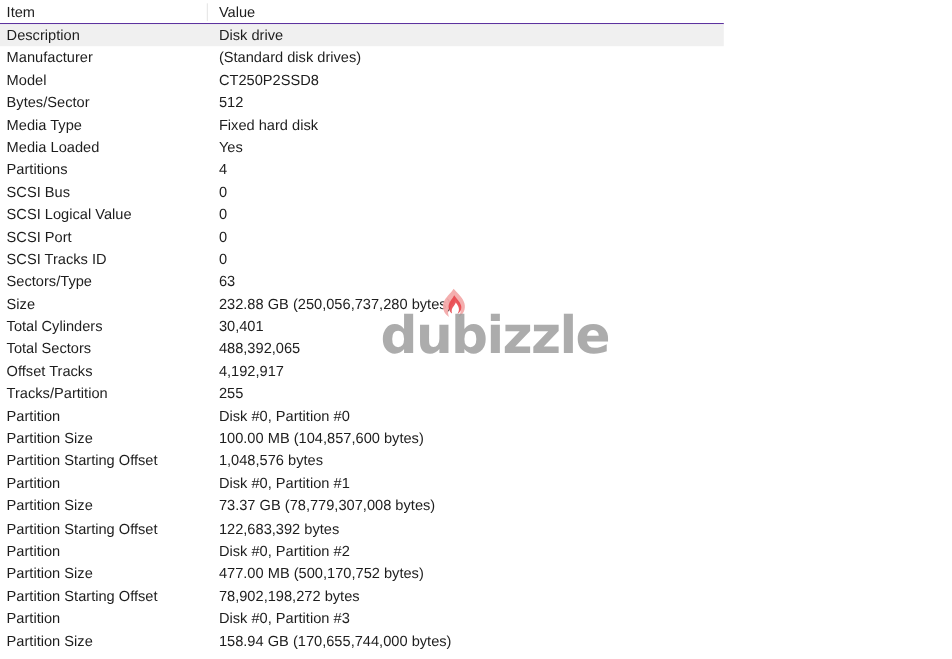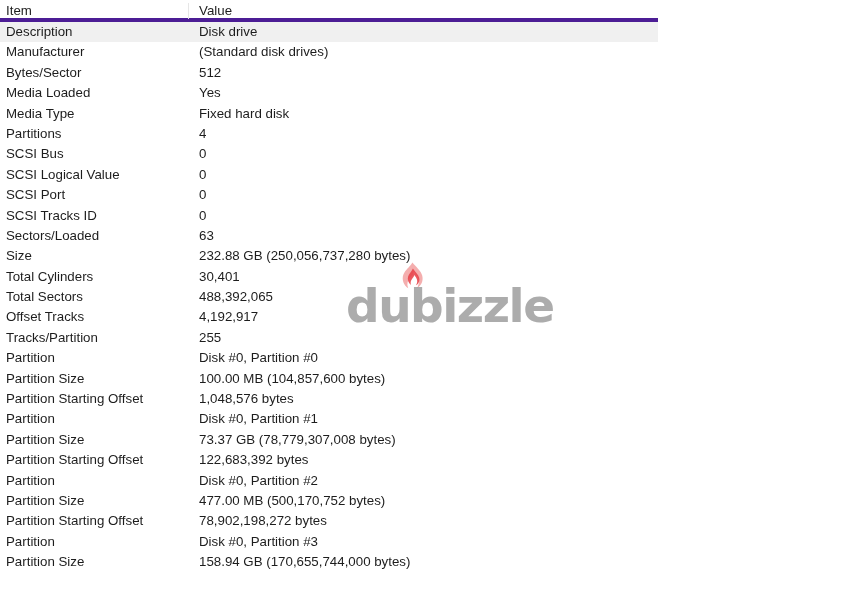--- a/index.html
+++ b/index.html
@@ -29,21 +29,21 @@
     top: 0;
     width: 658px;
     height: 599px;
     background: #ffffff;
   }
 
   .lv-header {
     position: relative;
     height: 22px;
     background: #ffffff;
-    border-bottom: 4px solid #4c1d95;
+    border-bottom: 1px solid #4c1d95;
     box-sizing: border-box;
   }
   .lv-header .hcell {
     position: absolute;
     top: 2px;
     font-size: 13.3px;
     color: #1d1d1d;
     white-space: nowrap;
     line-height: 17px;
   }
@@ -129,53 +129,57 @@
     <div class="lv-body">
         <div class="row selected">
           <div class="cell c-item">Description</div>
           <div class="cell c-value">Disk drive</div>
         </div>
         <div class="row">
           <div class="cell c-item">Manufacturer</div>
           <div class="cell c-value">(Standard disk drives)</div>
         </div>
         <div class="row">
+          <div class="cell c-item">Model</div>
+          <div class="cell c-value">CT250P2SSD8</div>
+        </div>
+        <div class="row">
           <div class="cell c-item">Bytes/Sector</div>
           <div class="cell c-value">512</div>
         </div>
         <div class="row">
+          <div class="cell c-item">Media Type</div>
+          <div class="cell c-value">Fixed hard disk</div>
+        </div>
+        <div class="row">
           <div class="cell c-item">Media Loaded</div>
           <div class="cell c-value">Yes</div>
         </div>
         <div class="row">
-          <div class="cell c-item">Media Type</div>
-          <div class="cell c-value">Fixed hard disk</div>
-        </div>
-        <div class="row">
           <div class="cell c-item">Partitions</div>
           <div class="cell c-value">4</div>
         </div>
         <div class="row">
           <div class="cell c-item">SCSI Bus</div>
           <div class="cell c-value">0</div>
         </div>
         <div class="row">
           <div class="cell c-item">SCSI Logical Value</div>
           <div class="cell c-value">0</div>
         </div>
         <div class="row">
           <div class="cell c-item">SCSI Port</div>
           <div class="cell c-value">0</div>
         </div>
         <div class="row">
           <div class="cell c-item">SCSI Tracks ID</div>
           <div class="cell c-value">0</div>
         </div>
         <div class="row">
-          <div class="cell c-item">Sectors/Loaded</div>
+          <div class="cell c-item">Sectors/Type</div>
           <div class="cell c-value">63</div>
         </div>
         <div class="row">
           <div class="cell c-item">Size</div>
           <div class="cell c-value">232.88 GB (250,056,737,280 bytes)</div>
         </div>
         <div class="row">
           <div class="cell c-item">Total Cylinders</div>
           <div class="cell c-value">30,401</div>
         </div>

